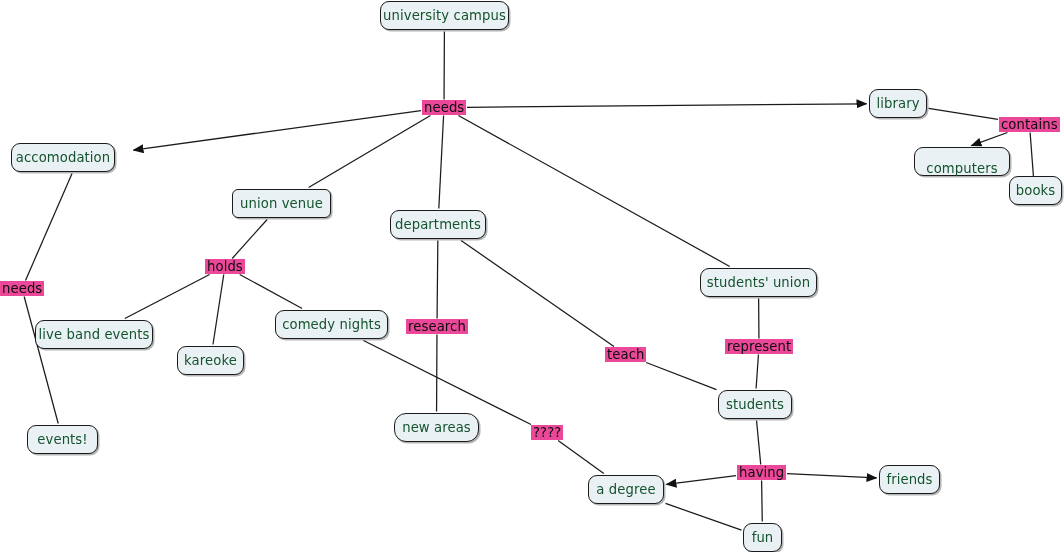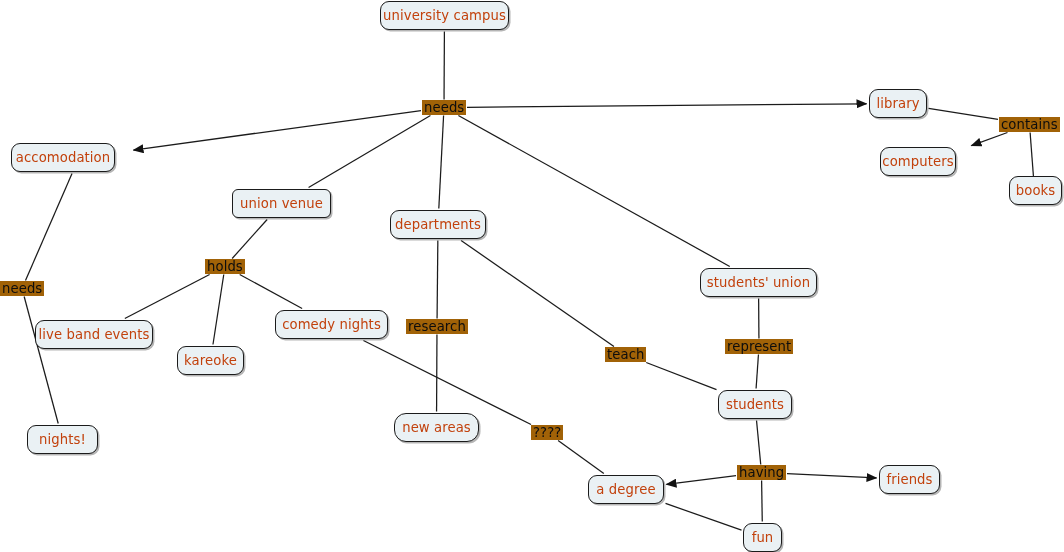--- a/index.html
+++ b/index.html
@@ -27,36 +27,36 @@
   .node {
     position: absolute;
     box-sizing: border-box;
     display: flex;
     align-items: center;
     justify-content: center;
     background: #eaf1f4;
     border: 1.3px solid #1b1b1b;
     border-radius: 9px;
     font-size: 13.2px;
-    color: #c2410c;
+    color: #14532d;
     white-space: nowrap;
     padding: 0 17px;
     height: 29px;
     box-shadow: 1.5px 1.5px 0 rgba(120,120,120,0.55);
     letter-spacing: 0.1px;
   }
   .node-label {
     line-height: 1;
     pointer-events: none;
   }
   .link-label {
     position: absolute;
     font-size: 13.2px;
     color: #0d0d0d;
-    background: #a16207;
+    background: #ec4899;
     white-space: nowrap;
     line-height: 15px;
     padding: 0 2px;
     letter-spacing: 0.1px;
   }
 </style>
 </head>
 <body>
 
 <div id="concept-map">
@@ -97,21 +97,21 @@
         <line x1="741.50" y1="530.12" x2="665.50" y2="503.39" stroke="#1b1b1b" stroke-width="1.25"></line>
       </g>
   </svg>
   <div id="node-group">
       <div class="node" style="left: 380px; top: 1px; width: 129px;">
         <span class="node-label">university campus</span>
       </div>
       <div class="node" style="left: 869px; top: 89px; width: 58px;">
         <span class="node-label">library</span>
       </div>
-      <div class="node" style="left: 880px; top: 147px; width: 76px;">
+      <div class="node" style="left: 914px; top: 147px; width: 96px; align-items: flex-end;">
         <span class="node-label">computers</span>
       </div>
       <div class="node" style="left: 1009px; top: 176px; width: 53px;">
         <span class="node-label">books</span>
       </div>
       <div class="node" style="left: 11px; top: 143px; width: 104px;">
         <span class="node-label">accomodation</span>
       </div>
       <div class="node" style="left: 232px; top: 189px; width: 99px; border-radius: 6px;">
         <span class="node-label">union venue</span>
@@ -131,21 +131,21 @@
       <div class="node" style="left: 177px; top: 346px; width: 67px;">
         <span class="node-label">kareoke</span>
       </div>
       <div class="node" style="left: 718px; top: 390px; width: 74px;">
         <span class="node-label">students</span>
       </div>
       <div class="node" style="left: 394px; top: 413px; width: 85px; border-radius: 12px;">
         <span class="node-label">new areas</span>
       </div>
       <div class="node" style="left: 27px; top: 425px; width: 71px;">
-        <span class="node-label">nights!</span>
+        <span class="node-label">events!</span>
       </div>
       <div class="node" style="left: 588px; top: 475px; width: 76px;">
         <span class="node-label">a degree</span>
       </div>
       <div class="node" style="left: 879px; top: 465px; width: 61px;">
         <span class="node-label">friends</span>
       </div>
       <div class="node" style="left: 743px; top: 523px; width: 39px;">
         <span class="node-label">fun</span>
       </div>

